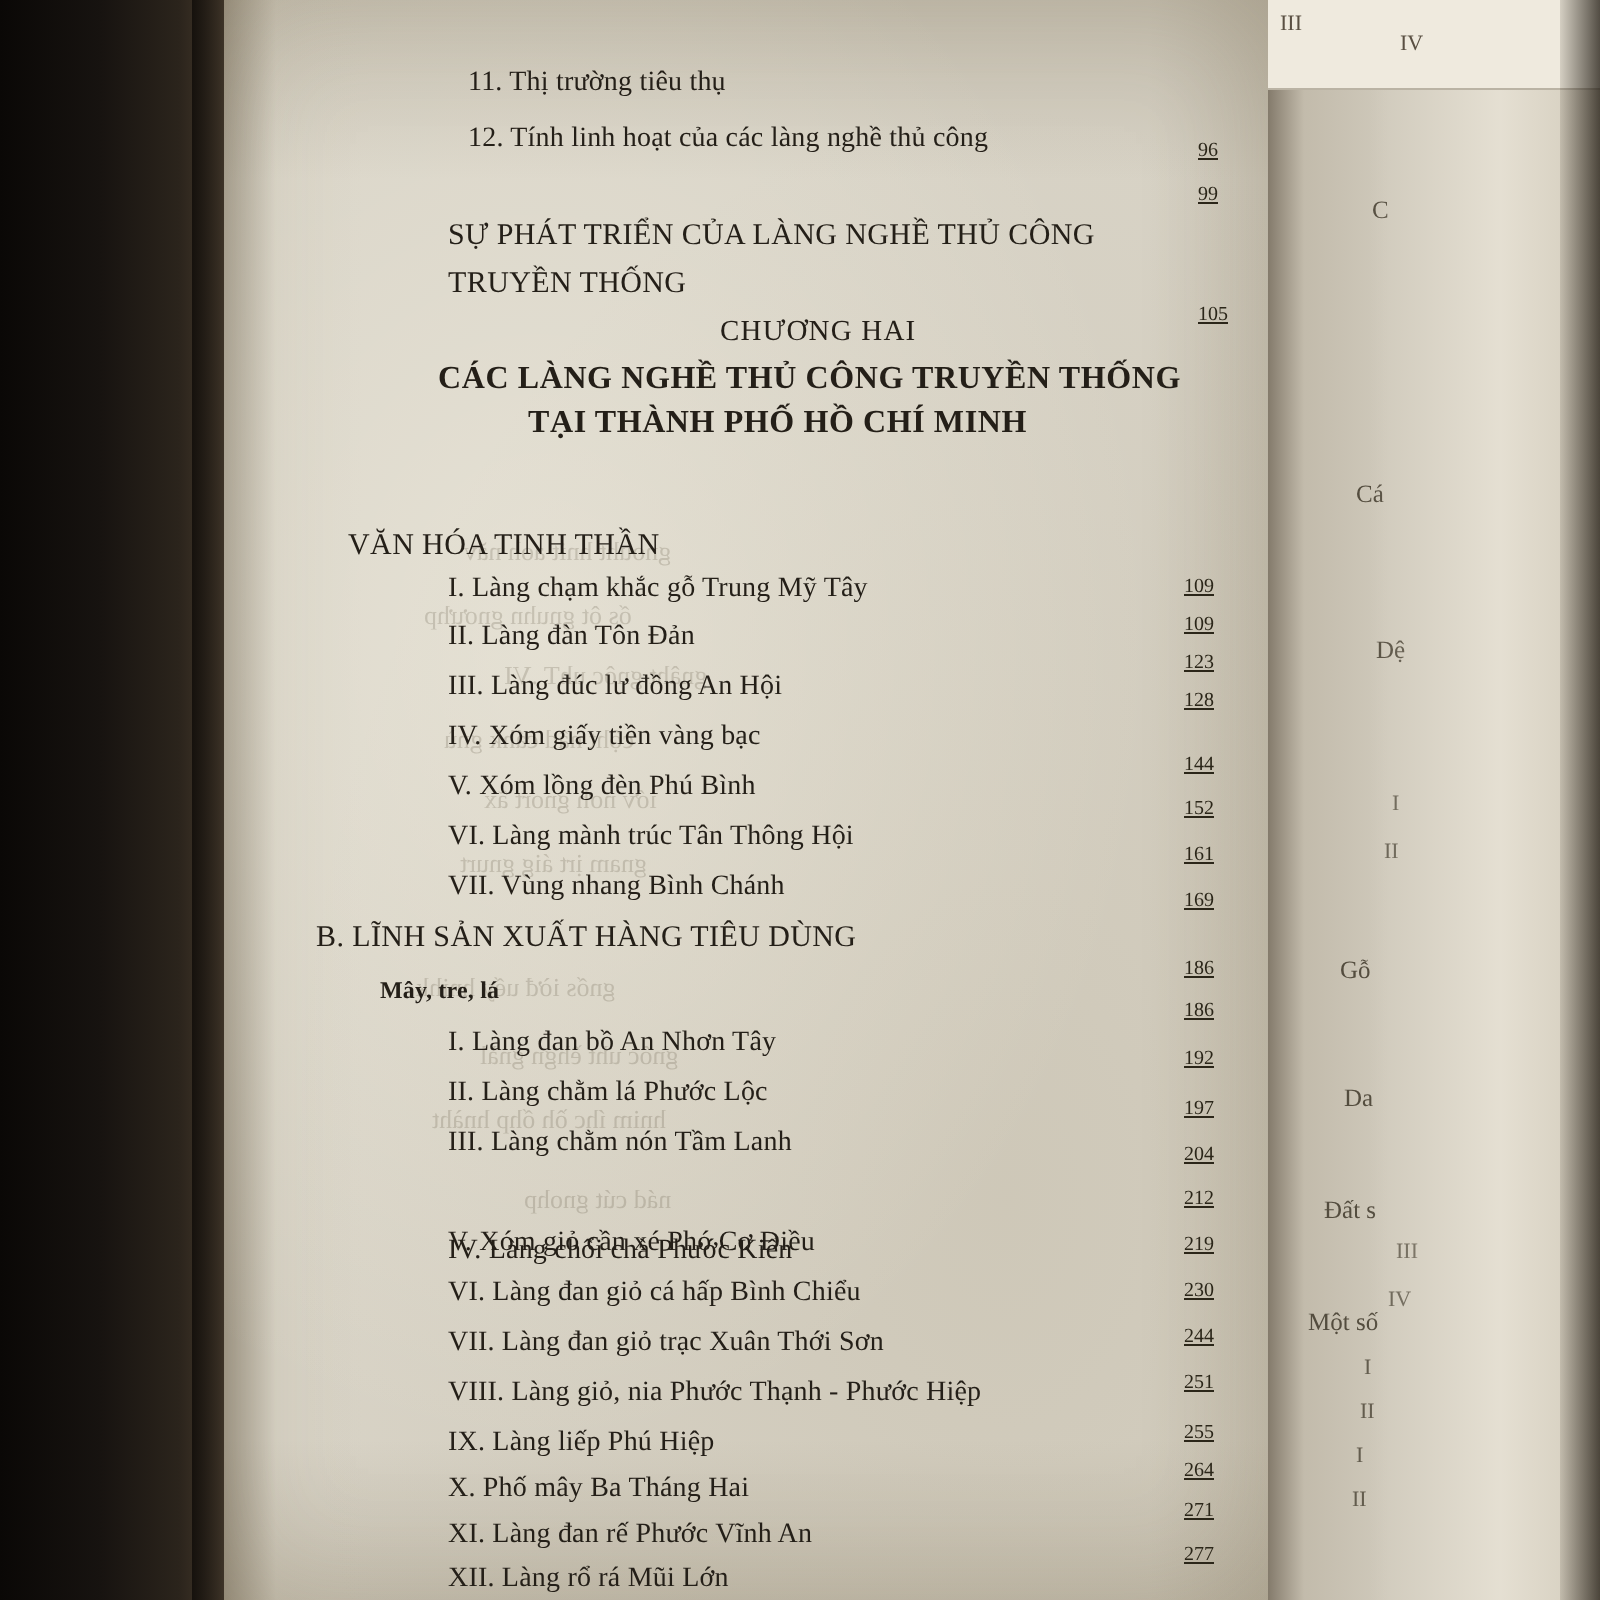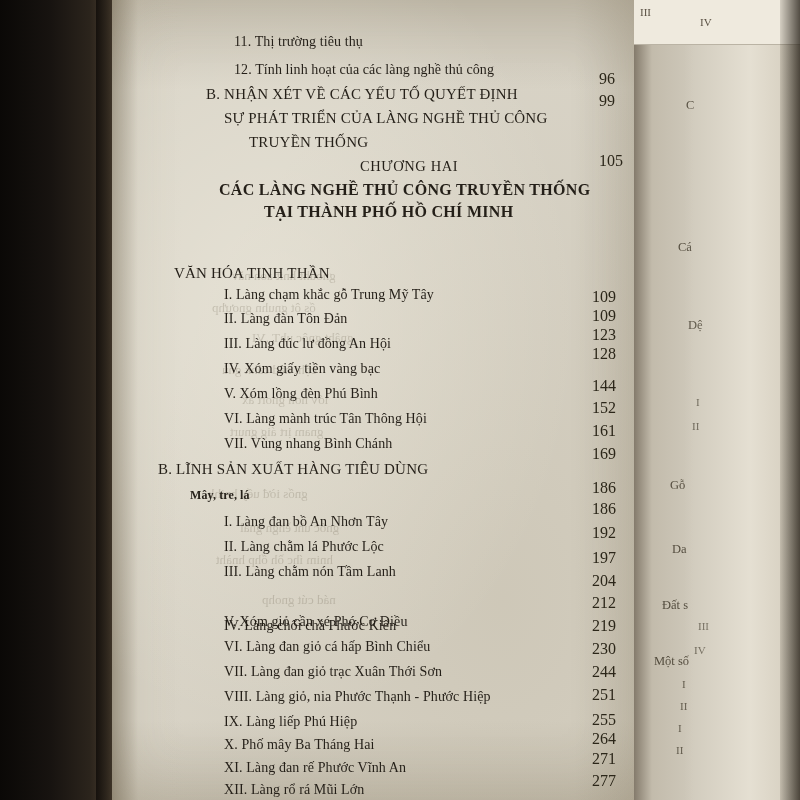--- a/index.html
+++ b/index.html
@@ -99,22 +99,23 @@
     position: absolute;
     font-family: "Liberation Serif", serif;
     color: #241f18;
     white-space: nowrap;
     letter-spacing: 0.1px;
   }
   .pg {
     position: absolute;
     font-family: "Liberation Serif", serif;
     color: #2b2619;
-    font-size: 16px;
-    white-space: nowrap;
+    font-size: 10px;
+    white-space: nowrap;
+    text-decoration: underline;
   }
   .lvl-entry   { font-size: 14px; }
   .lvl-section { font-size: 15px; letter-spacing: 0.2px; }
   .lvl-chaphead{ font-size: 14.5px; letter-spacing: 0.6px; }
   .lvl-chaptitle { font-size: 16px; font-weight: bold; letter-spacing: 0.3px; }
   .lvl-subhead { font-size: 12px; font-weight: bold; }
 
   
   .ghost {
     position: absolute;
@@ -192,24 +193,23 @@
     <div class="ghost" style="left:104px; top:552px;">hnim íhc ồh ốhp hnàht</div>
     <div class="ghost" style="left:150px; top:592px;">nád cút gnohp</div>
 
     <div class="content">
 
       <div class="line lvl-entry" style="left:122px; top:34px;">11. Thị trường tiêu thụ</div>
 
       <div class="line lvl-entry" style="left:122px; top:62px;">12. Tính linh hoạt của các làng nghề thủ công</div>
       <div class="pg" style="left:487px; top:70px;">96</div>
 
-      <div class="line lvl-section" style="left:94px; top:86px;">B. NHẬN XÉT VỀ CÁC YẾU TỐ QUYẾT ĐỊNH</div>
       <div class="pg" style="left:487px; top:92px;">99</div>
       <div class="line lvl-section" style="left:112px; top:110px;">SỰ PHÁT TRIỂN CỦA LÀNG NGHỀ THỦ CÔNG</div>
-      <div class="line lvl-section" style="left:112px; top:134px;margin-left:25px;">TRUYỀN THỐNG</div>
+      <div class="line lvl-section" style="left:112px; top:134px;">TRUYỀN THỐNG</div>
 
       <div class="line lvl-chaphead" style="left:248px; top:158px;">CHƯƠNG HAI</div>
       <div class="pg" style="left:487px; top:152px;">105</div>
       <div class="line lvl-chaptitle" style="left:107px; top:181px;">CÁC LÀNG NGHỀ THỦ CÔNG TRUYỀN THỐNG</div>
       <div class="line lvl-chaptitle" style="left:152px; top:203px;">TẠI THÀNH PHỐ HỒ CHÍ MINH</div>
 
       <div class="line lvl-section" style="left:62px; top:265px;">VĂN HÓA TINH THẦN</div>
 
       <div class="line lvl-entry" style="left:112px; top:287px;">I. Làng chạm khắc gỗ Trung Mỹ Tây</div>
       <div class="pg" style="left:480px; top:288px;">109</div>

